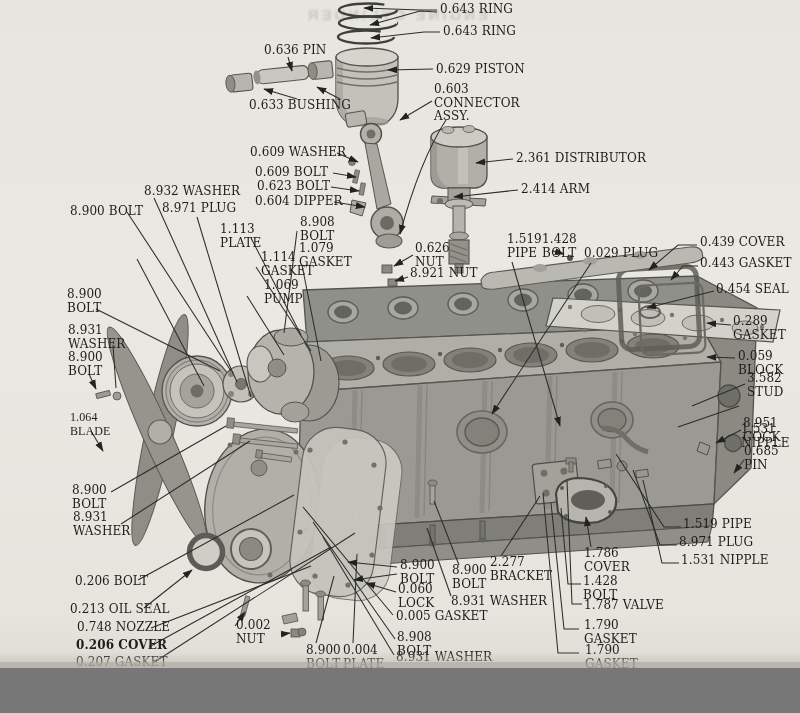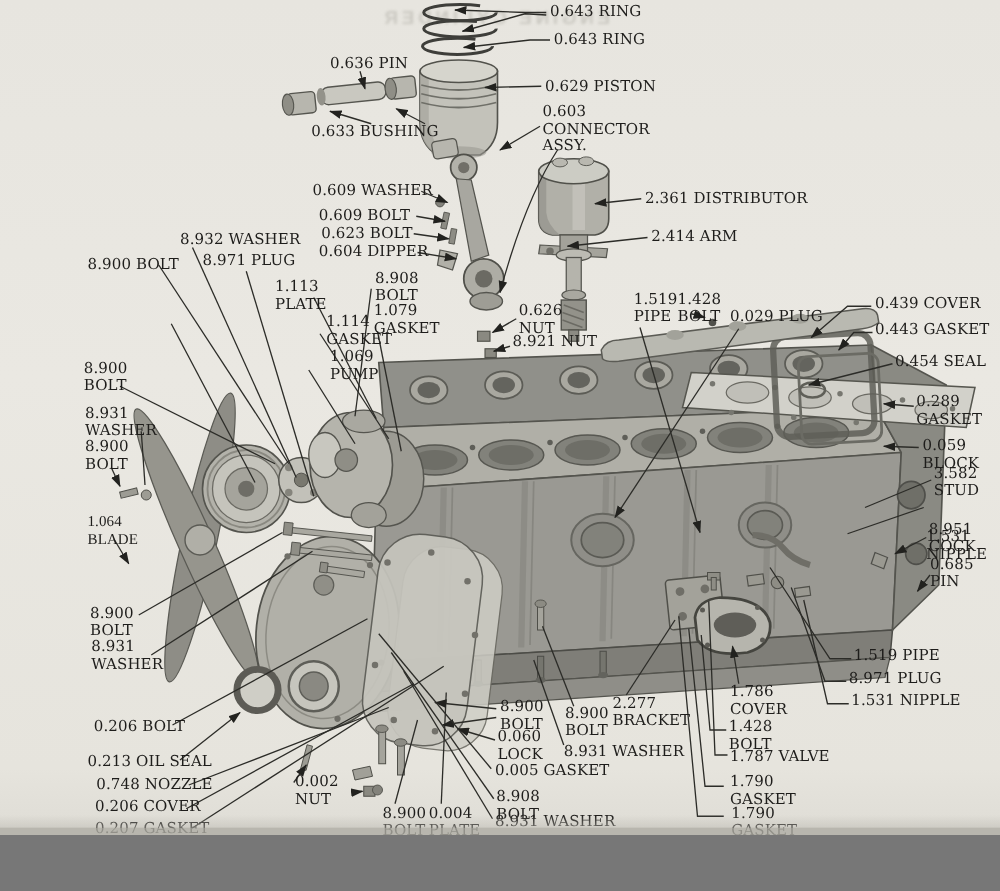--- a/index.html
+++ b/index.html
@@ -424,21 +424,21 @@
 BOLT</div>
       <div class="part-label" style="left: 70px; top: 411px; font-family: Liberation Serif, serif;">1.064
 BLADE</div>
       <div class="part-label" style="left: 72px; top: 484px;">8.900
 BOLT</div>
       <div class="part-label" style="left: 73px; top: 511px;">8.931
 WASHER</div>
       <div class="part-label" style="left: 75px; top: 575px;">0.206 BOLT</div>
       <div class="part-label" style="left: 70px; top: 603px;">0.213 OIL SEAL</div>
       <div class="part-label" style="left: 77px; top: 621px;">0.748 NOZZLE</div>
-      <div class="part-label" style="left: 76px; top: 639px;">0.206 COVER</div>
+      <div class="part-label" style="left: 76px; top: 639px; font-weight: bold;">0.206 COVER</div>
       <div class="part-label" style="left: 76px; top: 656px;">0.207 GASKET</div>
       <div class="part-label" style="left: 236px; top: 619px;">0.002
 NUT</div>
       <div class="part-label" style="left: 306px; top: 644px;">8.900
 BOLT</div>
       <div class="part-label" style="left: 343px; top: 644px;">0.004
 PLATE</div>
       <div class="part-label" style="left: 400px; top: 559px;">8.900
 BOLT</div>
       <div class="part-label" style="left: 398px; top: 583px;">0.060

